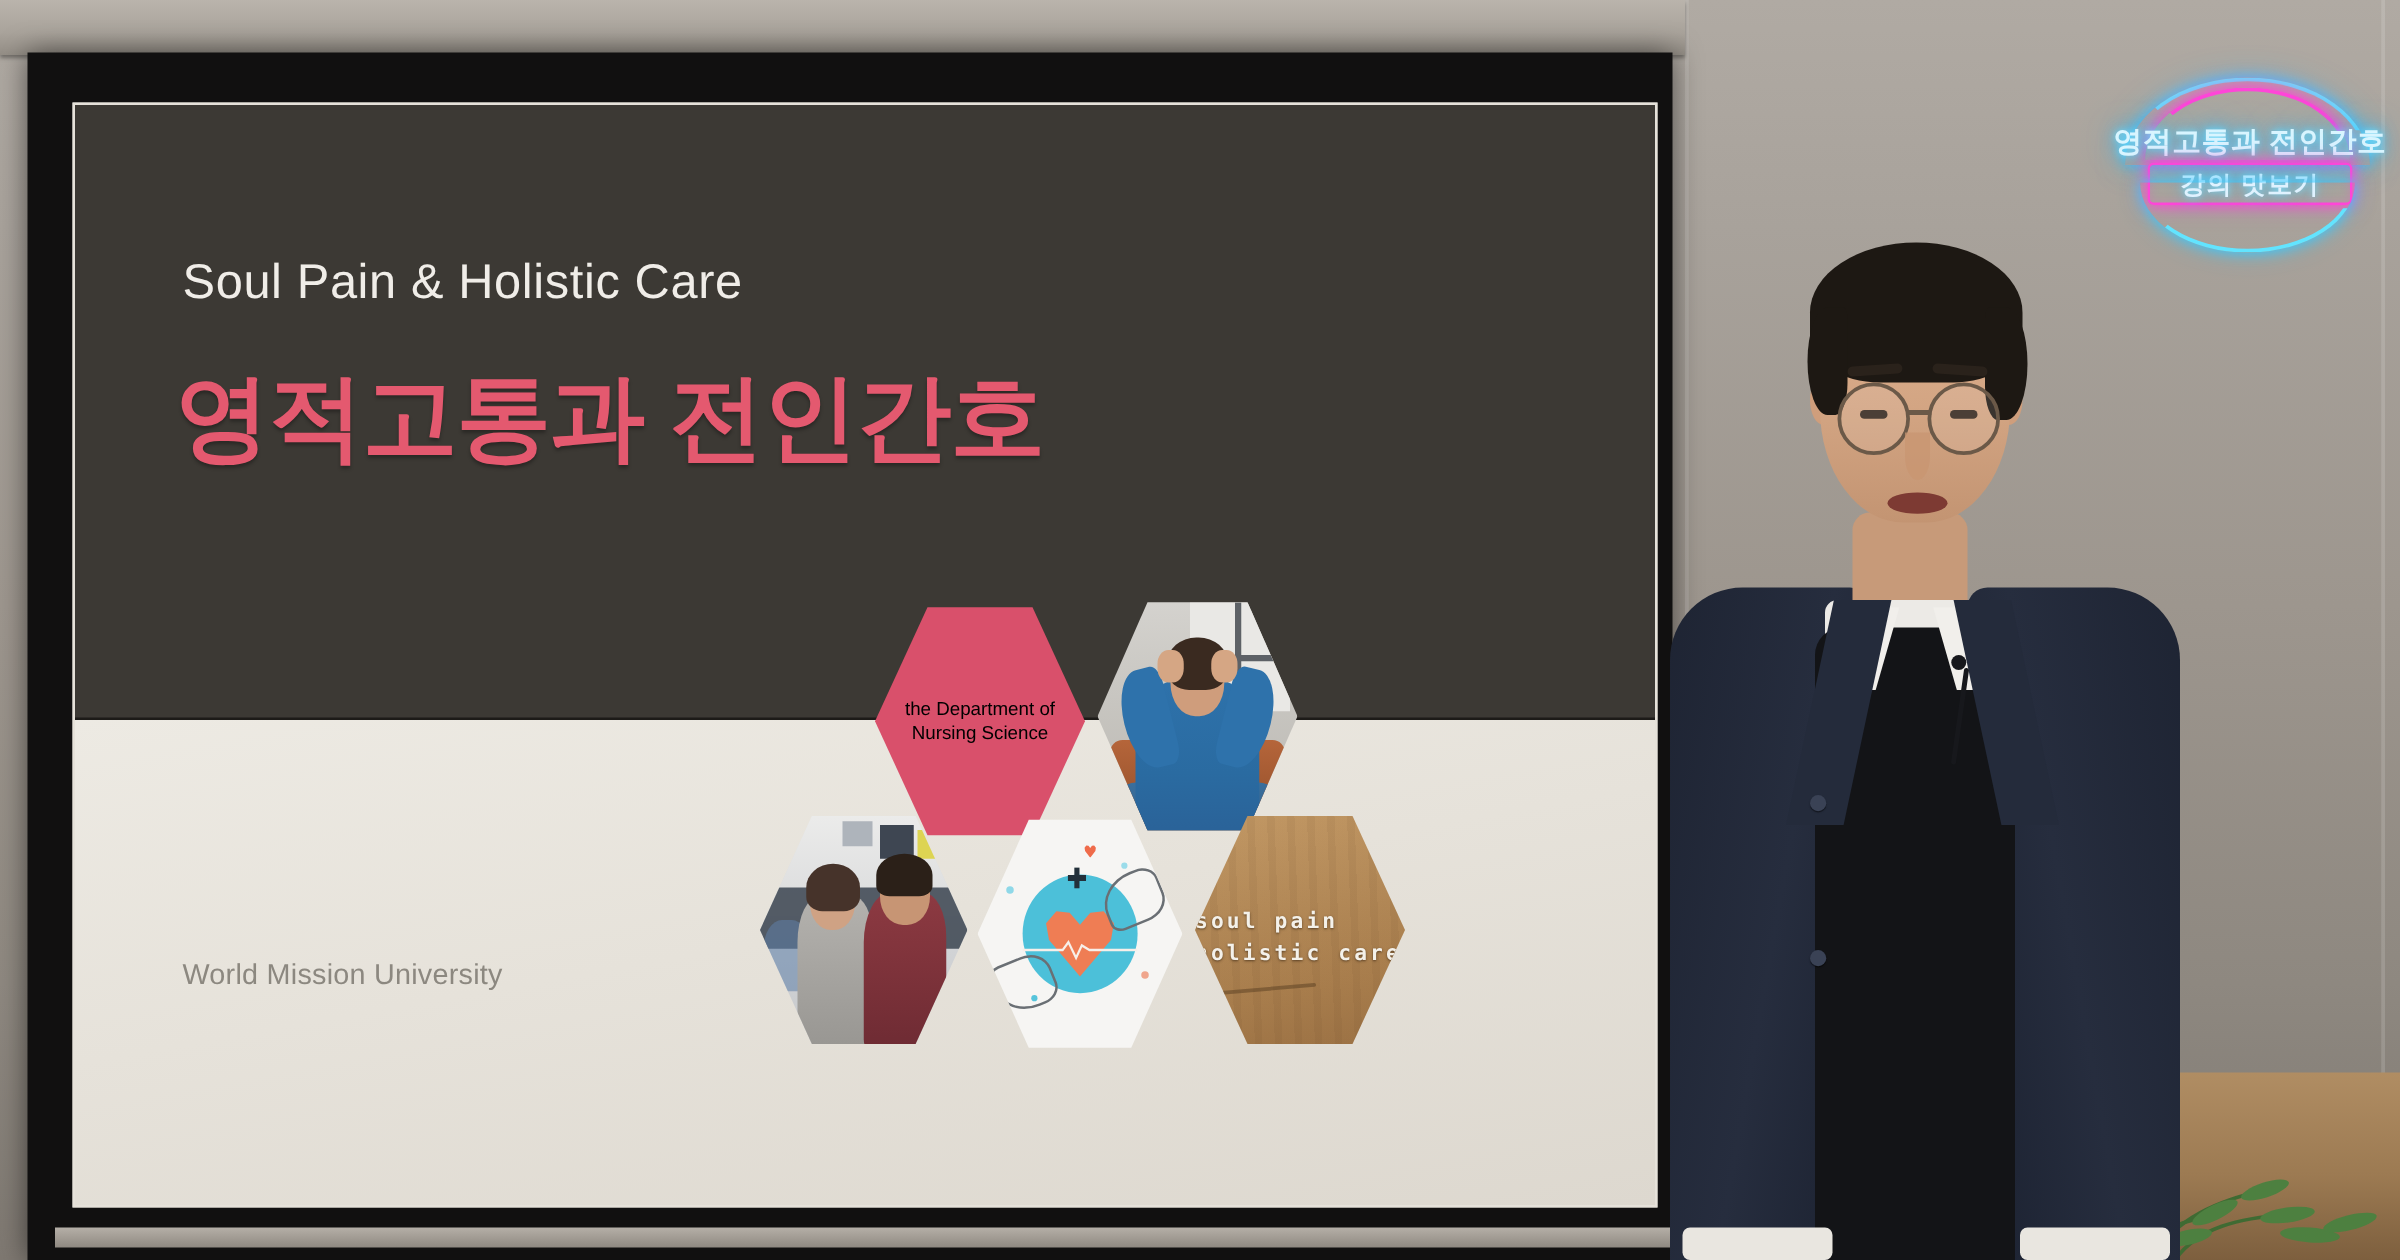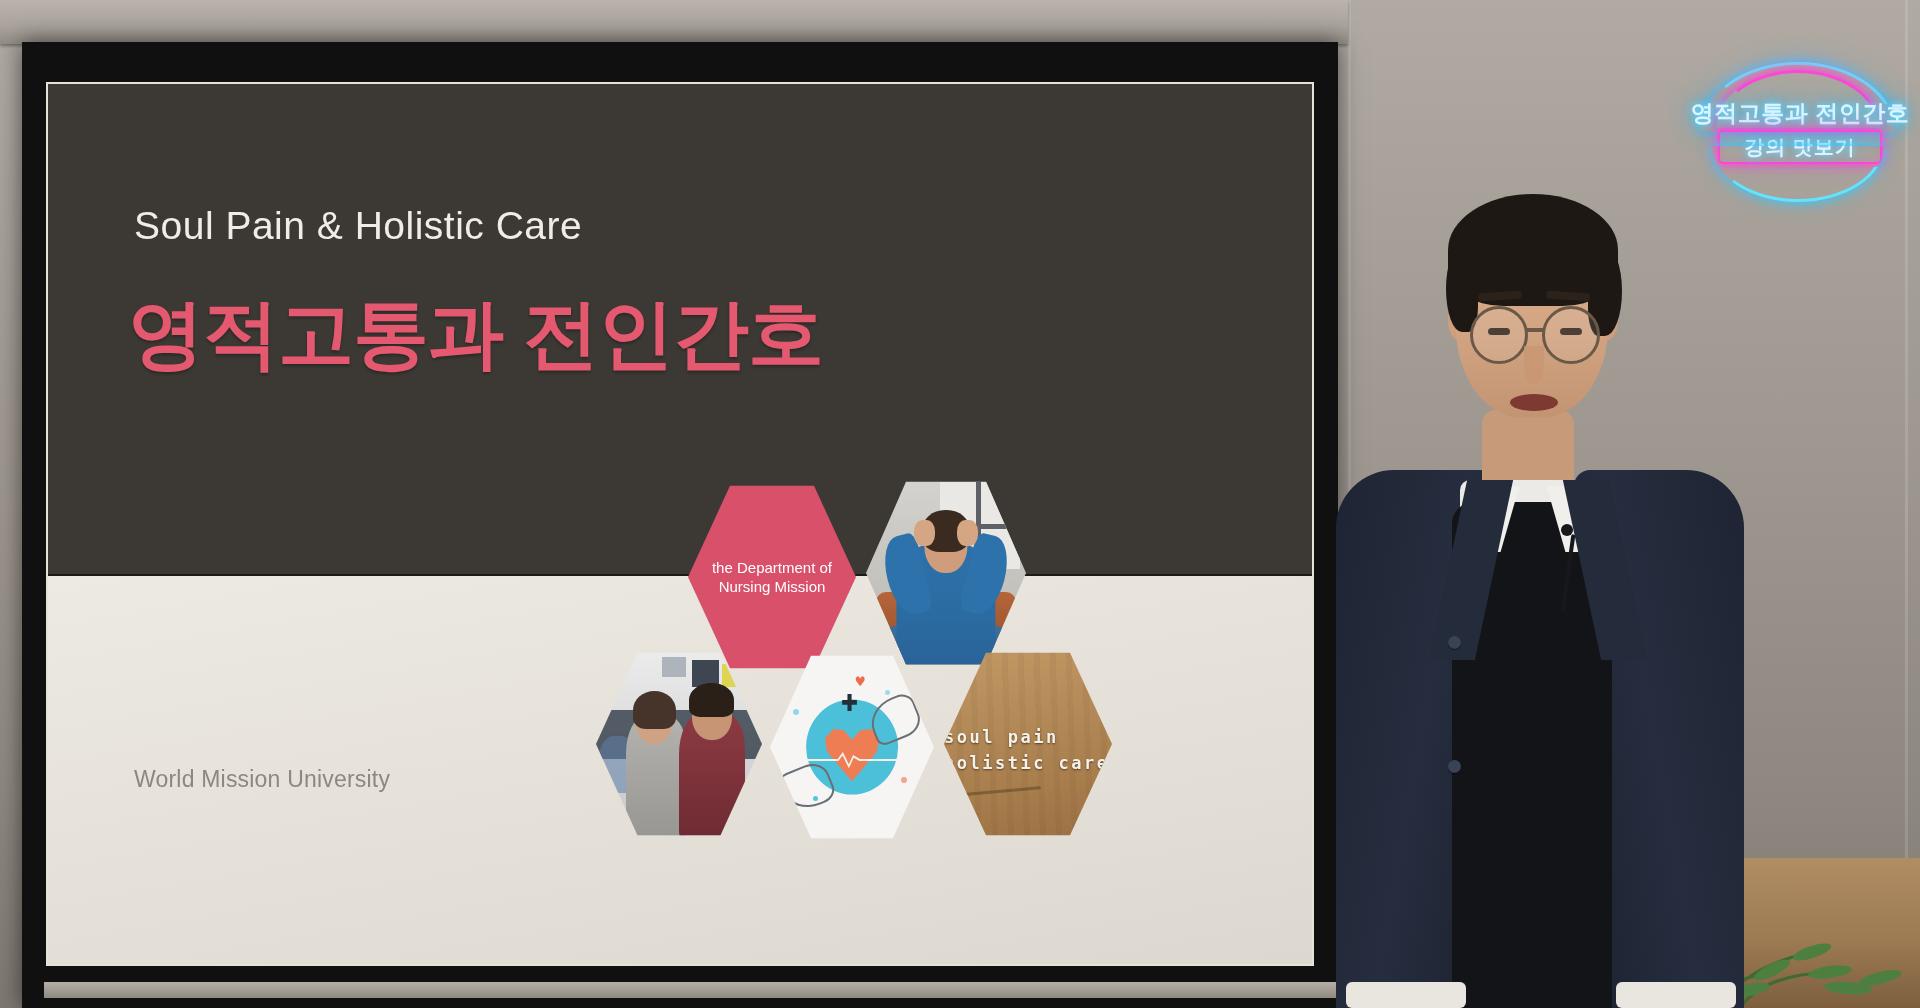--- a/index.html
+++ b/index.html
@@ -33,21 +33,21 @@
     position:absolute; left:0; top:0; width:1348px; height:44px;
     background:linear-gradient(180deg,#bab4ac 0%,#a9a39b 60%,#948e86 100%);
     box-shadow:0 2px 3px rgba(0,0,0,0.35);
   }
   #screen-frame {
     position:absolute; left:22px; top:42px; width:1316px; height:966px;
     background:#111010;
     box-shadow:0 0 22px rgba(0,0,0,0.55);
   }
   #screen-inner {
-    position:absolute; left:24px; top:40px; width:1268px; height:884px;
+    position:absolute; left:36px; top:40px; width:1268px; height:884px;
     background:#cdc9c1;
     border:2px solid #e6e2da;
   }
   .screen-foot {
     position:absolute; left:22px; bottom:10px; width:1316px; height:16px;
     background:linear-gradient(180deg,#b5afa7,#8f8981);
   }
 
   
   #slide {
@@ -91,21 +91,21 @@
     position:absolute;
     clip-path:polygon(25% 2%,75% 2%,100% 50%,75% 98%,25% 98%,0% 50%);
     overflow:hidden;
   }
   .hex-dept {
     left:640px; top:398px; width:168px; height:190px;
     background:#d9506b;
     display:flex; align-items:center; justify-content:center;
   }
   .hex-dept-label {
-    color:#ffffff; font-size:15px; line-height:1.3;
+    color:#000000; font-size:15px; line-height:1.3;
     text-align:center; font-weight:500; padding:0 14px;
   }
   .hex-stress { left:818px; top:394px; width:160px; height:190px; }
   .hex-couple { left:548px; top:565px; width:166px; height:190px; }
   .hex-heart  { left:722px; top:568px; width:164px; height:190px; background:#f6f5f3; }
   .hex-wood   { left:896px; top:565px; width:168px; height:190px; }
 
   
   .ph-stress { position:absolute; inset:0;
     background:linear-gradient(180deg,#d5d3cf 0%,#c9c7c2 38%,#b9b6b0 100%); }
@@ -333,21 +333,21 @@
       <div id="slide-dark"></div>
       <div id="slide-light"></div>
 
       <div class="slide-eyebrow">Soul Pain  &amp;  Holistic Care</div>
       <div class="slide-title">영적고통과 전인간호</div>
       <div class="slide-footer">World Mission University</div>
 
       <div class="hex hex-dept">
         <div class="hex-dept-label">
           <span>the Department of</span><br>
-          <span>Nursing Mission</span>
+          <span>Nursing Science</span>
         </div>
       </div>
 
       <div class="hex hex-stress">
         <div class="ph-stress">
           <div class="st-window"></div>
           <div class="st-mullion-v"></div>
           <div class="st-mullion-h"></div>
           <div class="st-sofa"></div>
           <div class="st-legs"></div>

